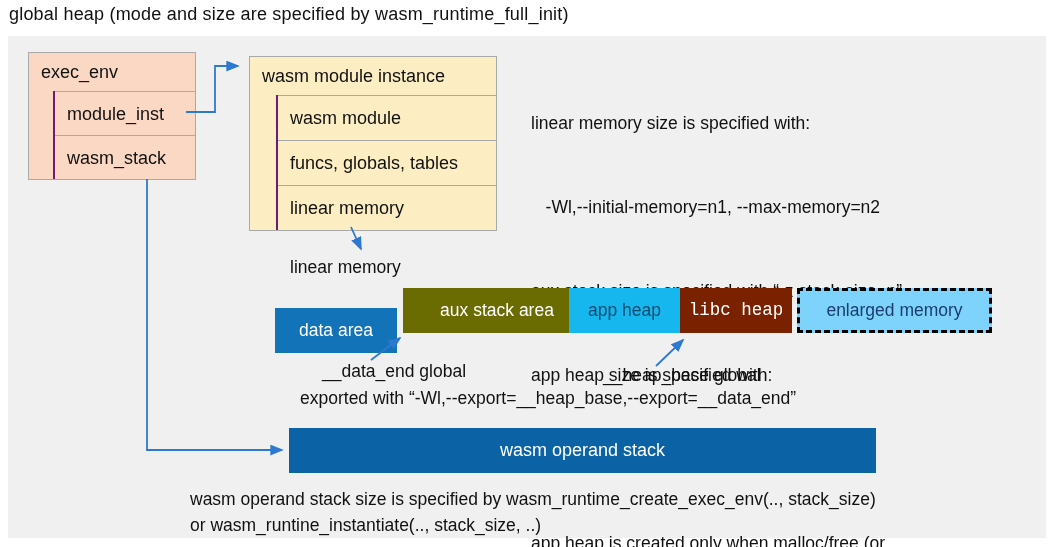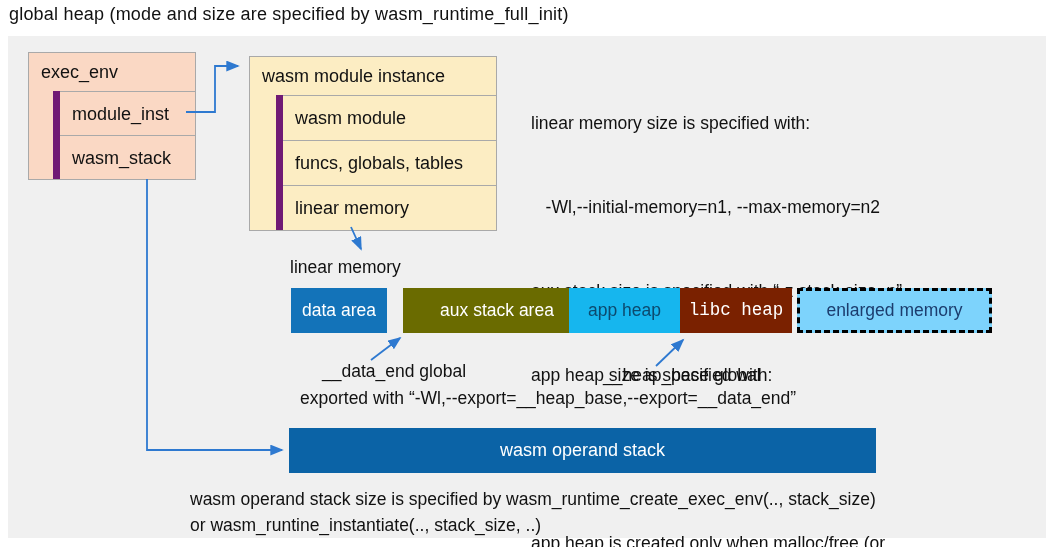--- a/index.html
+++ b/index.html
@@ -8,36 +8,36 @@
     font-family:"Liberation Sans","DejaVu Sans",sans-serif;
     color:#111;overflow:hidden;
   }
   .abs{position:absolute;}
   #title{left:9px;top:4px;font-size:18px;letter-spacing:.2px;}
   #panel{left:8px;top:36px;width:1038px;height:502px;background:#f0f0f0;}
 
   
   .struct{border:1px solid #a9a9a9;box-sizing:border-box;}
   .struct .hdr{height:38px;line-height:38px;padding-left:12px;font-size:18px;}
-  .struct .rows{border-left:7px solid #701a75;box-sizing:border-box;}
+  .struct .rows{border-left:2px solid #701a75;box-sizing:border-box;}
   .struct .row{border-top:1px solid #a9a9a9;padding-left:12px;font-size:18px;box-sizing:border-box;}
   #exec-env{left:28px;top:52px;width:168px;background:#fad8c4;}
   #exec-env .rows{margin-left:24px;}
   #exec-env .row{height:44px;line-height:44px;}
   #module-instance{left:249px;top:56px;width:248px;background:#fcedc3;}
   #module-instance .rows{margin-left:26px;}
   #module-instance .row{height:45px;line-height:45px;}
 
   
   #notes{left:531px;top:53px;font-size:17.5px;line-height:28px;white-space:pre;}
 
   
   #lm-label{left:290px;top:257px;font-size:17.5px;}
   .seg{top:288px;height:45px;line-height:45px;text-align:center;color:#fff;font-size:17.5px;box-sizing:border-box;}
-  #seg-data{left:291px;width:96px;}
+  #seg-data{left:275px;width:122px;margin-top:20px;}
   #seg-aux{left:403px;width:188px;}
   #seg-app{left:569px;width:111px;}
   #seg-libc{left:680px;width:112px;font-family:Liberation Mono, monospace;}
   #seg-enlarged{left:797px;width:195px;border:3px dashed #000;line-height:39px;}
 
   
   #lbl-data-end{left:322px;top:361px;font-size:17.5px;}
   #lbl-heap-base{left:603px;top:365px;font-size:17.5px;}
   #lbl-exported{left:300px;top:388px;font-size:17.5px;}
 

